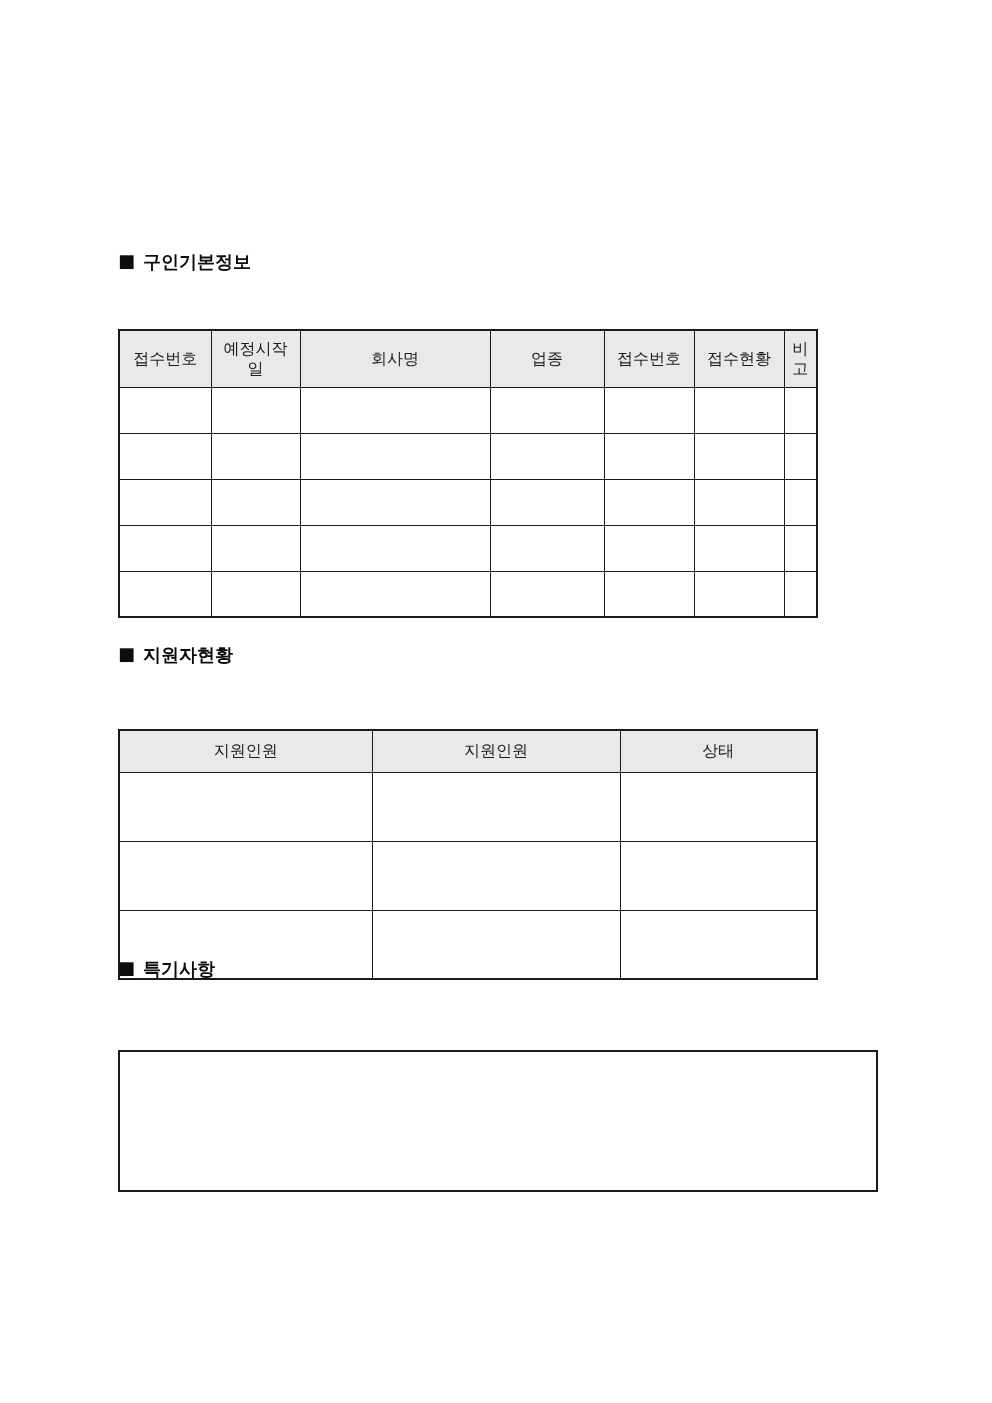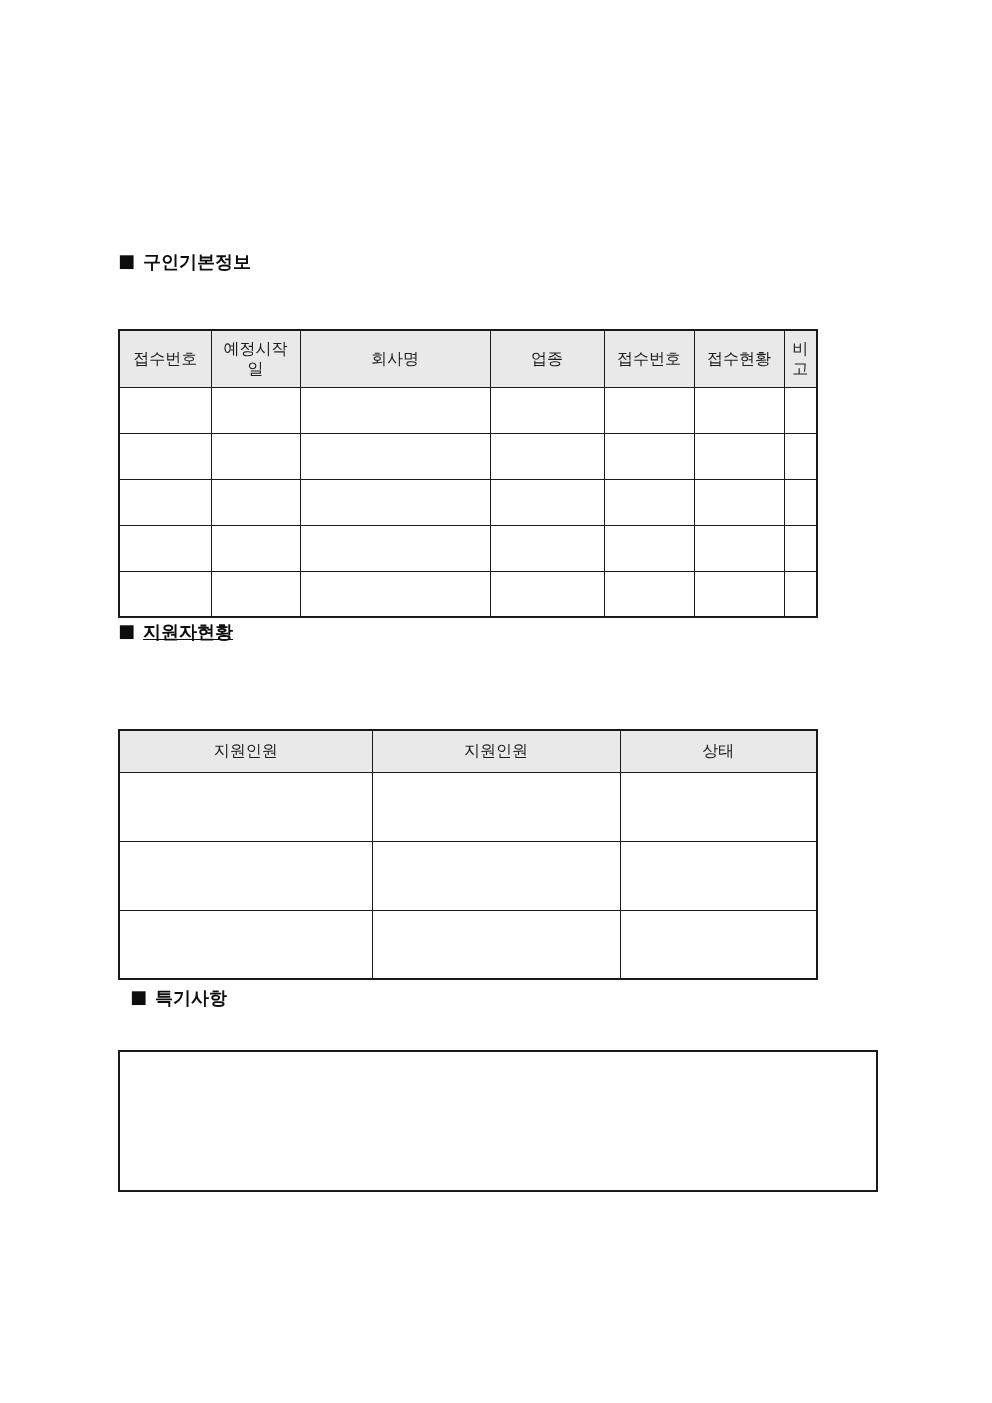--- a/index.html
+++ b/index.html
@@ -33,22 +33,22 @@
     color: #0d0d0d;
     white-space: nowrap;
   }
   .heading .marker {
     display: inline-block;
     font-size: 18px;
     margin-right: 8px;
     transform: translateY(-1px);
   }
   #heading-recruit   { top: 250px; }
-  #heading-applicant { top: 620px; text-decoration: underline; }
-  #heading-notes     { top: 986px; margin-left: 12px; }
+  #heading-applicant { top: 643px; }
+  #heading-notes     { top: 957px; }
 
   table.tbl {
     position: absolute;
     left: 118px;
     width: 700px;
     border-collapse: collapse;
     table-layout: fixed;
     border: 2px solid #1a1a1a;
     margin-top: 41px;
   }

